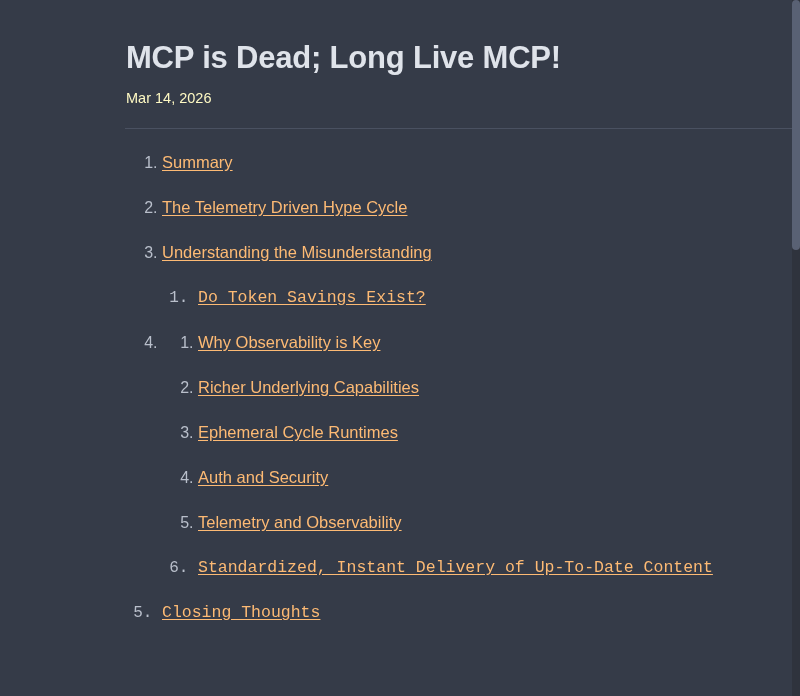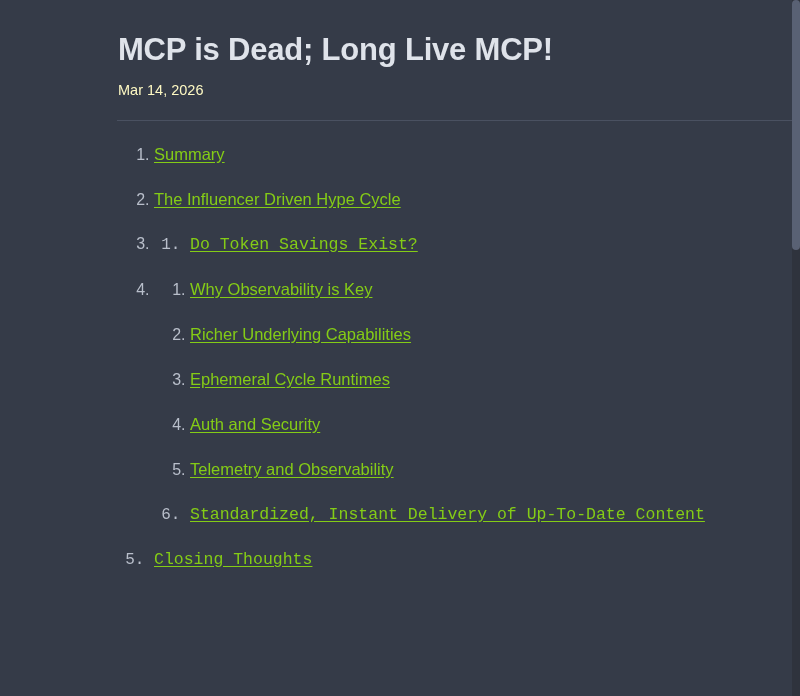--- a/index.html
+++ b/index.html
@@ -12,21 +12,21 @@
     background: #353b48;
     font-family: "Liberation Sans", sans-serif;
     color: #c8ccd4;
     overflow: hidden;
   }
   .page {
     position: relative;
     width: 800px;
     height: 696px;
     box-sizing: border-box;
-    padding: 0;
+    padding: 8px;
   }
   .scrollbar {
     position: absolute;
     top: 0;
     right: 0;
     width: 8px;
     height: 696px;
     background: #2f333d;
   }
   .scrollbar-thumb {
@@ -76,21 +76,21 @@
     padding-left: 36px;
   }
   ol.toc ol > li {
     margin: 0 0 26px 0;
   }
   ol.toc li:last-child {
     margin-bottom: 0;
     font-family: Liberation Mono, monospace;
   }
   a.toc-link {
-    color: #84cc16;
+    color: #fdba74;
     text-decoration: underline;
     text-underline-offset: 2px;
     font-size: 16.5px;
   }
 </style>
 </head>
 <body>
 
 <div class="page">
 
@@ -102,24 +102,25 @@
 
     <hr class="divider">
 
     <ol class="toc">
 
       <li>
         <a class="toc-link" href="#">Summary</a>
       </li>
 
       <li>
-        <a class="toc-link" href="#">The Influencer Driven Hype Cycle</a>
+        <a class="toc-link" href="#">The Telemetry Driven Hype Cycle</a>
       </li>
 
       <li>
+        <a class="toc-link" href="#">Understanding the Misunderstanding</a>
         <ol>
           <li>
             <a class="toc-link" href="#">Do Token Savings Exist?</a>
           </li>
         </ol>
       </li>
 
       <li>
         <ol>
           <li>

